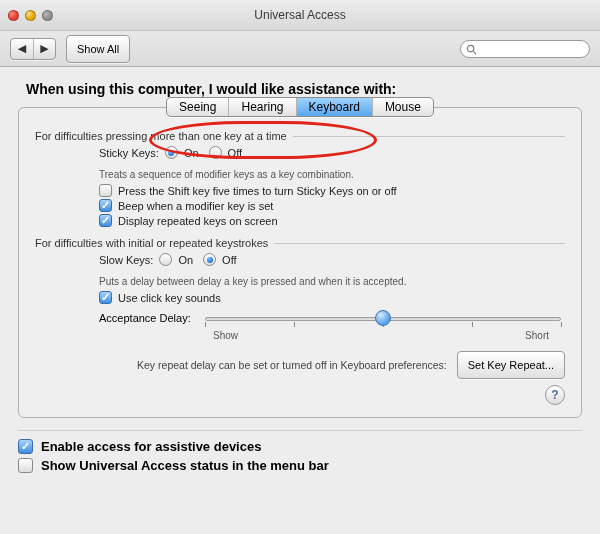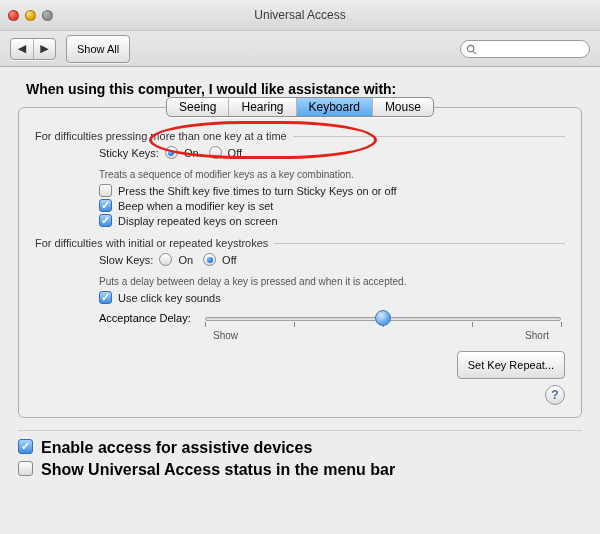--- a/index.html
+++ b/index.html
@@ -238,22 +238,22 @@
       display:flex;align-items:center;justify-content:center;
       cursor:pointer;
       color:#4a6aa8;
       font-weight:bold;
       font-size:12px;
     }
 
     .bottom-area { padding: 6px 18px 10px 18px; }
     .bottom-area hr { border:none; border-top:1px solid #cfcfcf; margin-bottom:8px; margin-top:2px;}
     .big-check-row {
-      display:flex; align-items:flex-start; gap:8px;
-      font-size: 16px; font-weight:bold;
+      display:flex; align-items:center; gap:8px;
+      font-size: 13px; font-weight:bold;
       margin: 4px 0;
     }
     .big-check-row .aqua-check { width:15px; height:15px; }
 
     .highlight-oval {
       position:absolute;
       border: 3px solid #e2231a;
       border-radius: 50% / 60%;
       pointer-events:none;
       z-index:5;
@@ -357,20 +357,21 @@
           <div class="tick" style="left:100%"></div>
           <div class="thumb" style="left:50%"></div>
         </div>
       </div>
       <div class="slider-captions">
         <span>Show</span>
         <span>Short</span>
       </div>
 
       <div class="keyrepeat-row">
+        <span>Key repeat delay can be set or turned off in Keyboard preferences:</span>
         <button class="btn">Set Key Repeat...</button>
       </div>
 
       <div class="help">
         <div class="help-btn">?</div>
       </div>
     </div>
   </div>
 </div>
 

